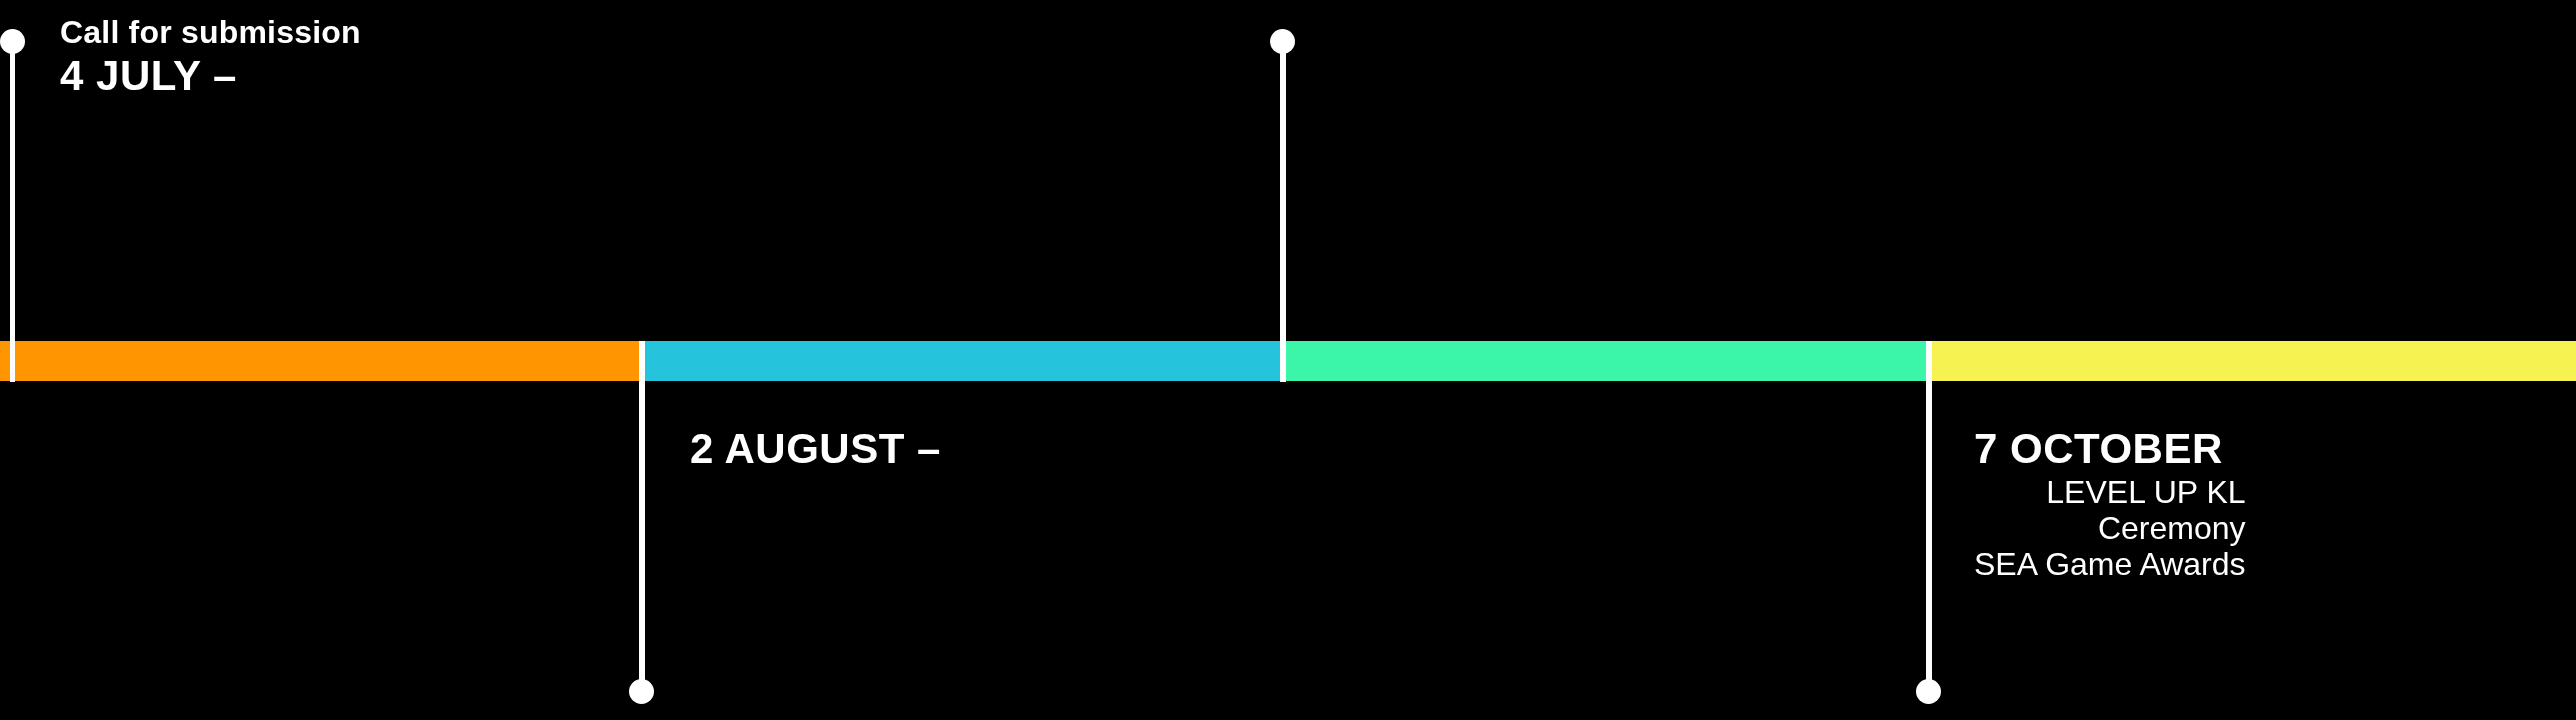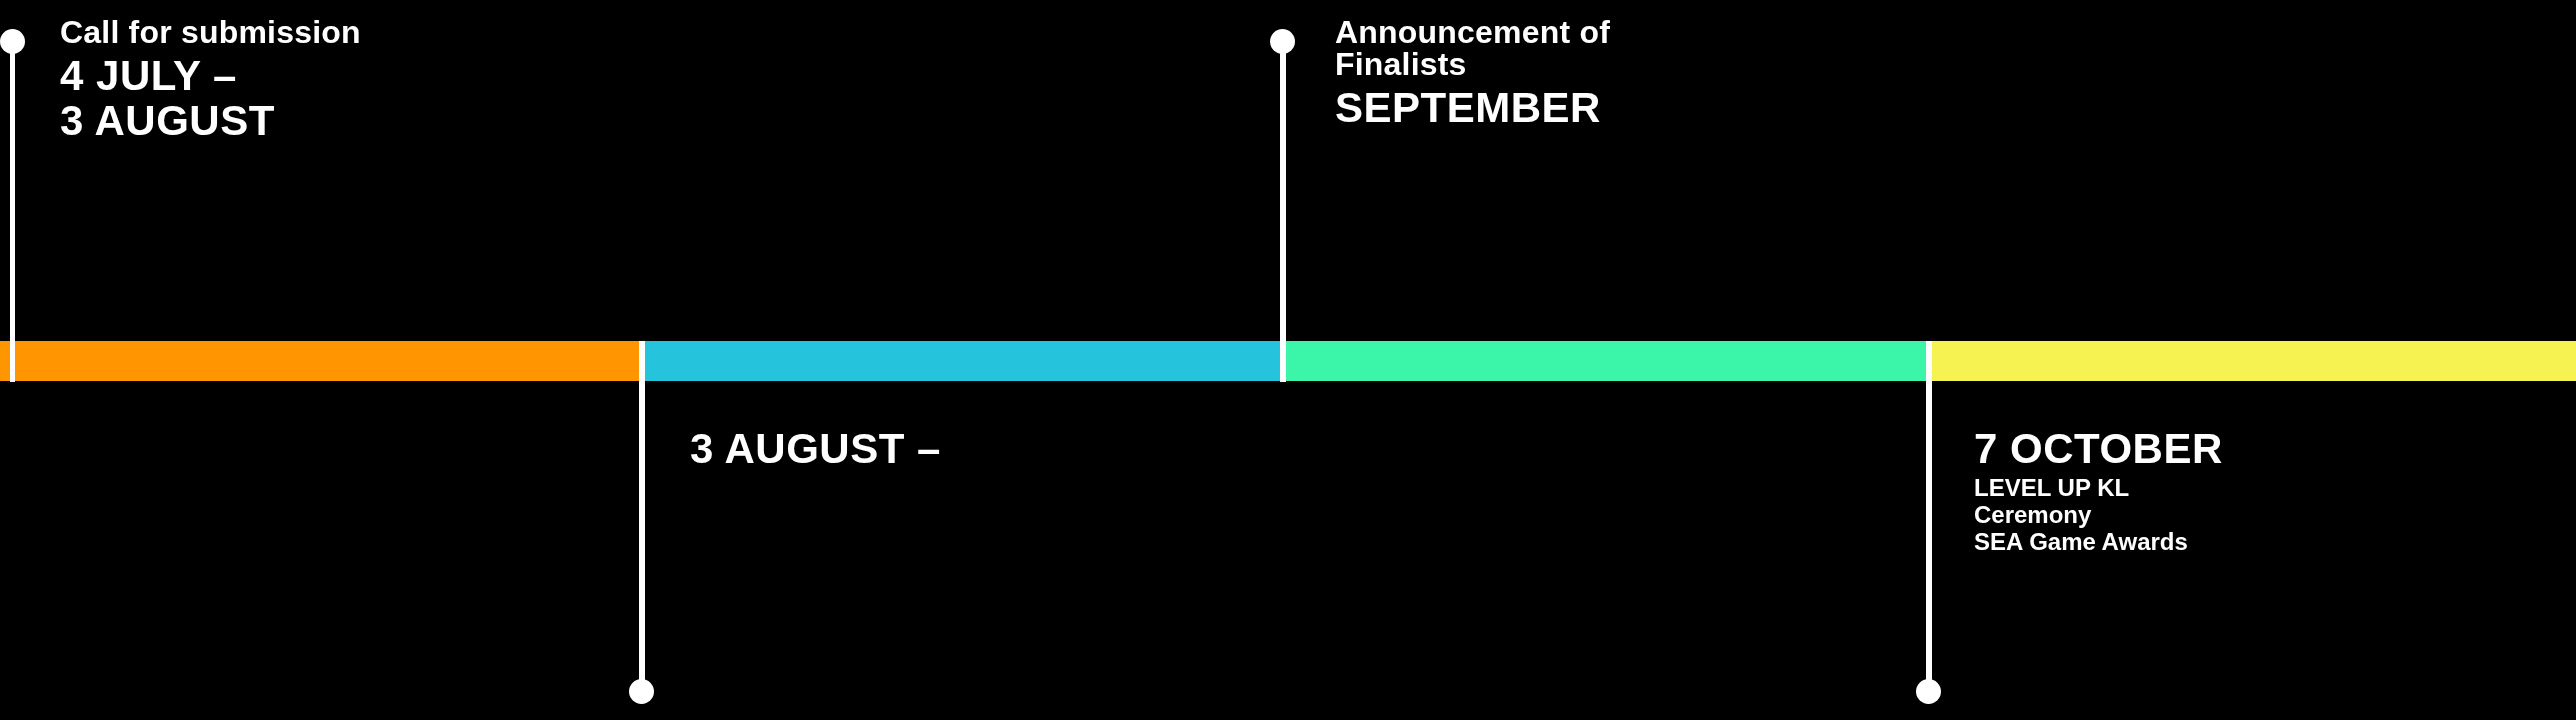--- a/index.html
+++ b/index.html
@@ -73,25 +73,26 @@
   }
   .event-date {
     font-size: 42px;
     font-weight: 900;
     letter-spacing: 0.5px;
     margin: 0;
     white-space: nowrap;
     line-height: 1.06;
   }
   .event-sub {
-    font-size: 24px;
-    font-weight: 700;
+    font-size: 32px;
+    font-weight: 400;
     margin: 3.8px 0 0 0;
     white-space: nowrap;
     line-height: 1.12;
+    text-align: right;
   }
   .event-sub-line { display: block; }
 </style>
 </head>
 <body style="background: rgb(0, 0, 0);">
 
 <div id="stage" style="background: rgb(0, 0, 0);">
 
   <div class="timeline-bar">
     <div class="bar-segment" id="seg0" style="background: rgb(255, 149, 0); width: 639px;"></div>
@@ -117,39 +118,29 @@
 
   <div class="marker" style="left:1926px; top:341px; height:363px;">
     <div class="marker-stem" style="top:0px; height:351px;"></div>
     <div class="marker-dot" style="top:338px;"></div>
   </div>
 
   <div class="event-block" style="left:60px; top:16.3px;">
     <p class="event-label">Call for submission</p>
     <p class="event-date">
       <span class="event-sub-line">4 JULY –</span>
-      <span class="event-sub-line">3 AUGUST</span>
     </p>
   </div>
 
   <div class="event-block" style="left:690px; top:427px;">
     <p class="event-date">
-      <span class="event-sub-line">3 AUGUST –</span>
+      <span class="event-sub-line">2 AUGUST –</span>
     </p>
   </div>
 
-  <div class="event-block" style="left:1335px; top:16.3px;">
-    <p class="event-label">
-      <span class="event-sub-line">Announcement of</span>
-      <span class="event-sub-line">Finalists</span>
-    </p>
-    <p class="event-date">
-      <span class="event-sub-line">SEPTEMBER</span>
-    </p>
-  </div>
 
   <div class="event-block" style="left:1974px; top:427px;">
     <p class="event-date">
       <span class="event-sub-line">7 OCTOBER</span>
     </p>
     <p class="event-sub">
       <span class="event-sub-line">LEVEL UP KL</span>
       <span class="event-sub-line">Ceremony</span>
       <span class="event-sub-line">SEA Game Awards</span>
     </p>

